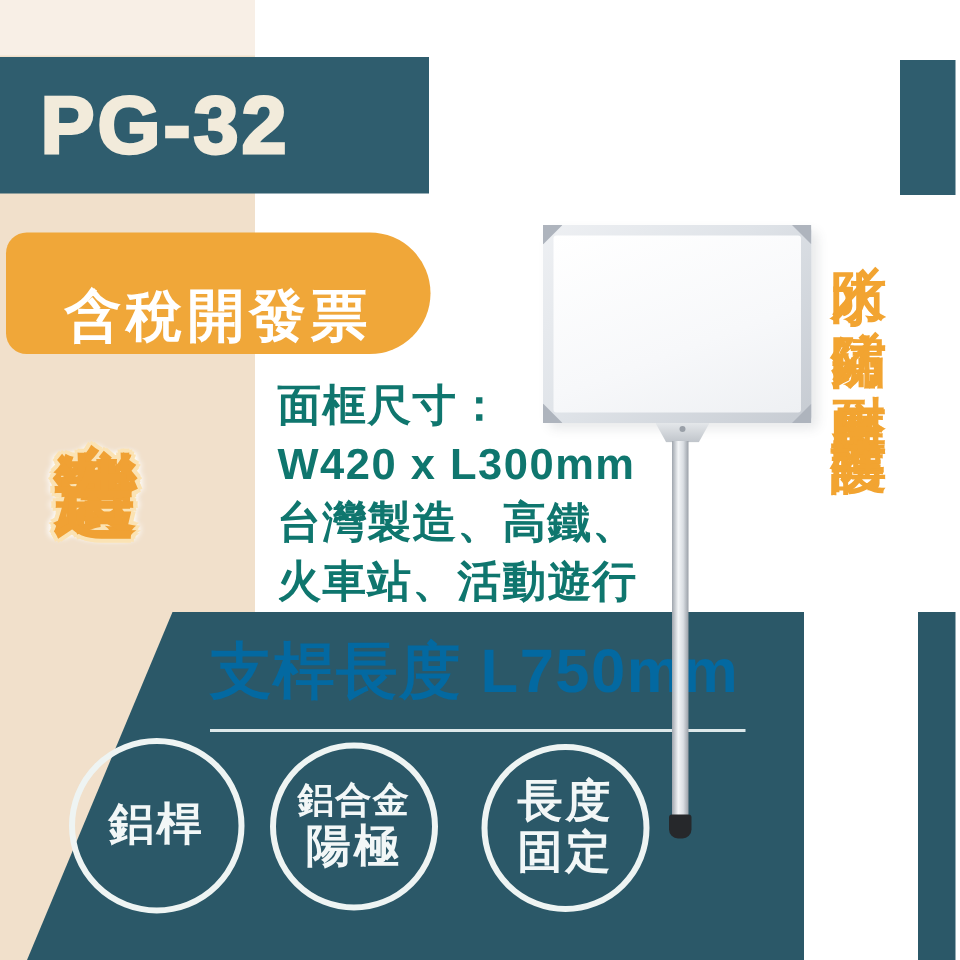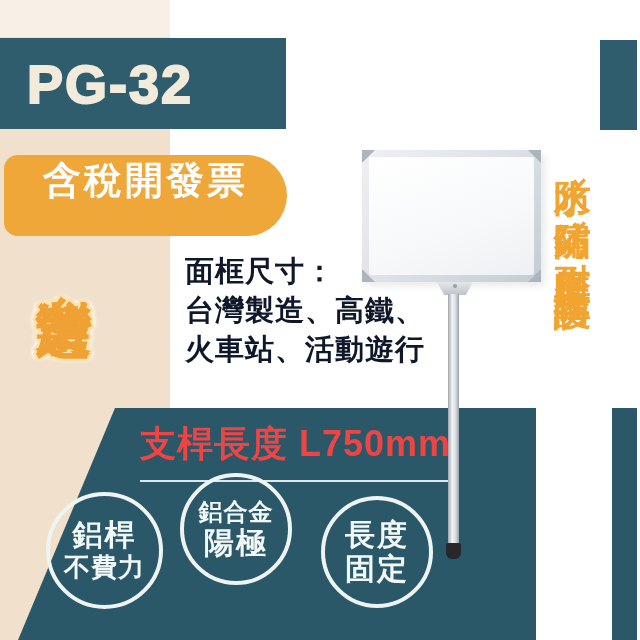--- a/index.html
+++ b/index.html
@@ -29,49 +29,49 @@
   }
   
   .title{
     left:291px;top:22px;margin:0;z-index:3;color:#2f5d6e;
     font-size:97px;font-weight:900;letter-spacing:1px;line-height:1.05;
     -webkit-text-stroke:2px #2f5d6e;white-space:nowrap;
   }
   
   .tax-pill{
     left:4px;top:155px;width:283px;height:81px;background:#f0a739;z-index:3;
-    border-radius:14px 41px 41px 14px;display:flex;align-items:flex-start;justify-content:center;
+    border-radius:14px 41px 41px 14px;display:flex;align-items:flex-end;justify-content:center;
   }
   .tax-pill span{color:#ffffff;font-size:38px;font-weight:bold;letter-spacing:3px;}
   
   .origin{
     left:36px;top:250px;z-index:3;writing-mode:vertical-rl;text-orientation:upright;
     font-size:56px;font-weight:900;line-height:1.0;letter-spacing:3px;color:#f0a134;
     text-shadow:
       -2px -2px 0 #fbe3b4, 2px -2px 0 #fbe3b4, -2px 2px 0 #fbe3b4, 2px 2px 0 #fbe3b4,
       0 -3px 0 #fbe3b4, 0 3px 0 #fbe3b4, -3px 0 0 #fbe3b4, 3px 0 0 #fbe3b4,
       0 0 6px #ffffff, -4px 0 4px #ffffff, 4px 0 4px #ffffff;
   }
   
-  .specs{left:185px;top:252px;z-index:3;color:#0f172a;font-weight:bold;
+  .specs{left:185px;top:252px;z-index:3;color:#0f766e;font-weight:bold;
     font-size:29px;line-height:1.34;letter-spacing:1px;white-space:nowrap;}
   
   .pole-label{
-    left:140px;top:420px;z-index:4;color:#ef4444;font-size:36px;font-weight:bold;
+    left:140px;top:420px;z-index:4;color:#0369a1;font-size:41px;font-weight:bold;
     letter-spacing:1px;padding:0 4px 11px 0;border-bottom:2px solid rgba(240,248,248,.9);
     white-space:nowrap;
   }
   
   .circle{
     z-index:4;border:4px solid #eef4f3;border-radius:50%;box-sizing:border-box;
     display:flex;flex-direction:column;align-items:center;justify-content:center;
     color:#f2f7f7;font-weight:bold;text-align:center;line-height:1.15;background:transparent;
   }
   .c1{left:46px;top:492px;width:117px;height:117px;}
-  .c2{left:180px;top:473px;width:112px;height:112px;}
+  .c2{left:180px;top:495px;width:112px;height:112px;}
   .c3{left:321px;top:496px;width:112px;height:112px;text-align:center;}
   .circle .big{font-size:30px;letter-spacing:2px;}
   .circle .mid{font-size:24px;letter-spacing:1px;}
   .circle .sm{font-size:26px;letter-spacing:1px;}
   
   .side-note{
     left:552px;top:148px;z-index:3;writing-mode:vertical-rl;text-orientation:upright;
     font-size:37px;font-weight:900;line-height:1.05;letter-spacing:2px;color:#f2a431;
     height:480px;
   }
@@ -121,20 +121,21 @@
 
 
   <div class="abs tax-pill">
     <span>含稅開發票</span>
   </div>
 
   <div class="abs origin">台灣製造</div>
 
   <div class="abs specs">
     <div>面框尺寸：</div>
+    <div>W420 x L300mm</div>
     <div>台灣製造、高鐵、</div>
     <div>火車站、活動遊行</div>
   </div>
 
   <div class="abs sign-frame">
     <div class="sign-face"></div>
     <i class="cap tl"></i>
     <i class="cap tr"></i>
     <i class="cap bl"></i>
     <i class="cap br"></i>
@@ -142,21 +143,20 @@
   <div class="abs bracket">
     <i></i>
   </div>
   <div class="abs pole"></div>
   <div class="abs pole-tip"></div>
 
   <div class="abs pole-label">支桿長度 L750mm</div>
 
   <div class="abs circle c1">
     <div class="big">鋁桿</div>
-    <div class="sm">不費力</div>
   </div>
   <div class="abs circle c2">
     <div class="mid">鋁合金</div>
     <div class="big">陽極</div>
   </div>
   <div class="abs circle c3">
     <div class="big">長度</div>
     <div class="big">固定</div>
   </div>
 

